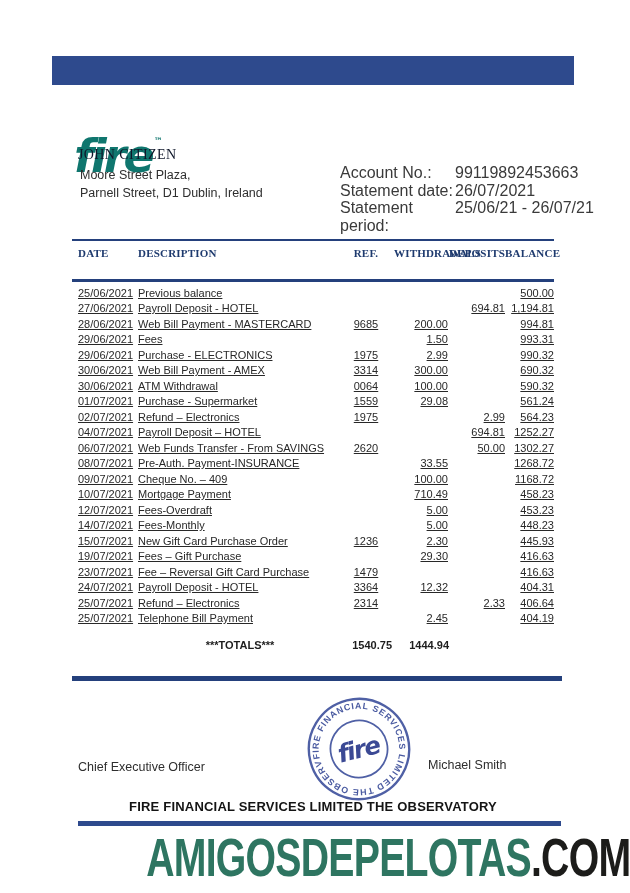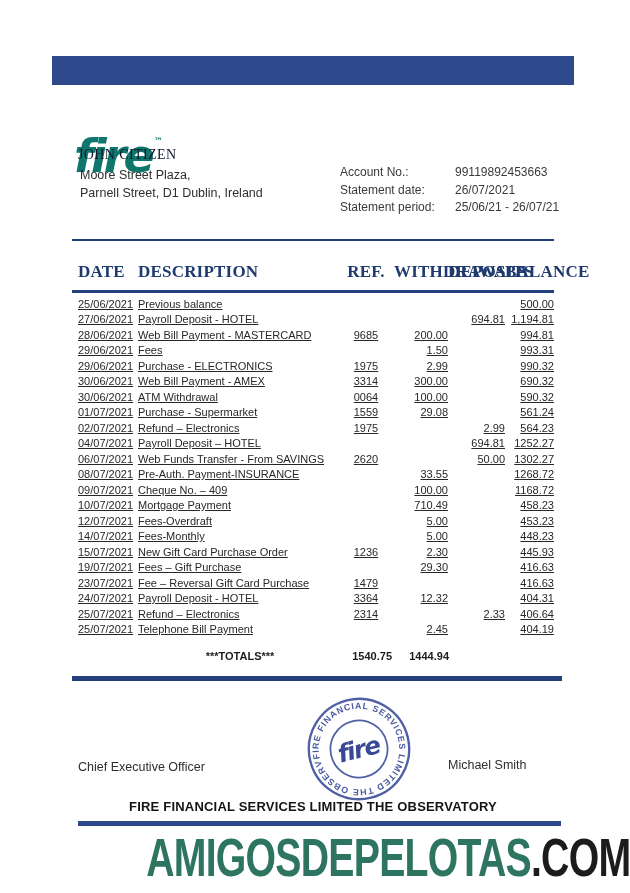--- a/index.html
+++ b/index.html
@@ -12,51 +12,51 @@
   
   .top-bar { position:absolute; left:52px; top:56px; width:522px; height:29px; background:#2e4a8d; }
   .logo { position:absolute; left:74px; top:88px; font-family:"DejaVu Sans", sans-serif;
           font-weight:bold; font-style:italic; font-size:46px; color:#0f766e; letter-spacing:-3px;margin-top:41px; }
   .logo .tm { font-size:9px; font-style:normal; vertical-align:28px; letter-spacing:0; margin-left:2px; }
 
   .customer-name { position:absolute; left:78px; top:147px; font-family:"Liberation Serif", serif;
           font-size:14px; color:#0f172a; letter-spacing:0.4px; }
   .address { position:absolute; left:80px; top:166px; font-size:12.5px; color:#2e2e2e; line-height:18px; }
 
-  .account-info { position:absolute; left:340px; top:164px; font-size:12px; color:#3a3a3a; line-height:17.5px; }
+  .account-info { position:absolute; left:340px; top:164px; font-size:16px; color:#3a3a3a; line-height:17.5px; }
   .acct-row { display:flex; }
   .acct-label { width:115px; }
   .acct-value { white-space:nowrap; }
 
   
   .stmt-table { position:absolute; left:72px; top:239px; width:482px; }
   .t-topline { height:2.2px; background:#24407c; }
-  .t-headrow { display:flex; align-items:flex-end; padding:6px 0 8px 0;
-               font-family:"Liberation Serif", serif; font-weight:bold; font-size:17px;
-               color:#1e3a6e; letter-spacing:0.2px;margin-top:15px; }
+  .t-headrow { display:flex; align-items:flex-end; padding:6px 0 20px 0;
+               font-family:"Liberation Serif", serif; font-weight:bold; font-size:11px;
+               color:#1e3a6e; letter-spacing:0.2px; }
   .t-headline { height:2.6px; background:#24407c; }
   .t-rows { margin-top:3px; }
   .trow { display:flex; height:15.5px; font-size:11px; color:#282828; align-items:center;text-decoration:underline; }
   .tcell { white-space:nowrap; overflow:visible; }
   .c-date { width:66px; padding-left:6px; }
   .c-desc { width:200px; }
   .c-ref  { width:56px; text-align:center; }
   .c-wd   { width:54px; text-align:right; }
   .c-dep  { width:57px; text-align:right; }
   .c-bal  { width:49px; text-align:right; }
 
   .totals-row { display:flex; margin-top:13px; font-size:11px; font-weight:bold; color:#1d1d1d; }
   .totals-label { width:266px; text-align:center; padding-left:70px; }
 
   .divider-line { position:absolute; left:72px; top:676px; width:490px; height:4.5px; background:#24407c; }
 
   
   .stamp { position:absolute; left:298px; top:690px; width:122px; height:118px; transform:rotate(-14deg); opacity:0.92; }
   .signer-title { position:absolute; left:78px; top:760px; font-size:12.5px; color:#2e2e2e; }
-  .signer-name  { position:absolute; left:448px; top:758px; font-size:12.5px; color:#2e2e2e; }
+  .signer-name  { position:absolute; left:428px; top:758px; font-size:12.5px; color:#2e2e2e; }
   .footer-org { position:absolute; left:72px; top:799px; width:482px; text-align:center;
                 font-size:13px; font-weight:bold; color:#141414; letter-spacing:0.2px; }
   .bottom-bar { position:absolute; left:78px; top:821px; width:483px; height:4.5px; background:#2e4a8d; }
 
   .watermark { position:absolute; top:827px; right:0px; font-size:53px; font-weight:bold;
                white-space:nowrap; letter-spacing:-1px;
                transform:scaleX(0.74); transform-origin:right center; }
   .wm-name { color:#2e7561; }
   .wm-tld  { color:#1c1c1a; }
 </style>

